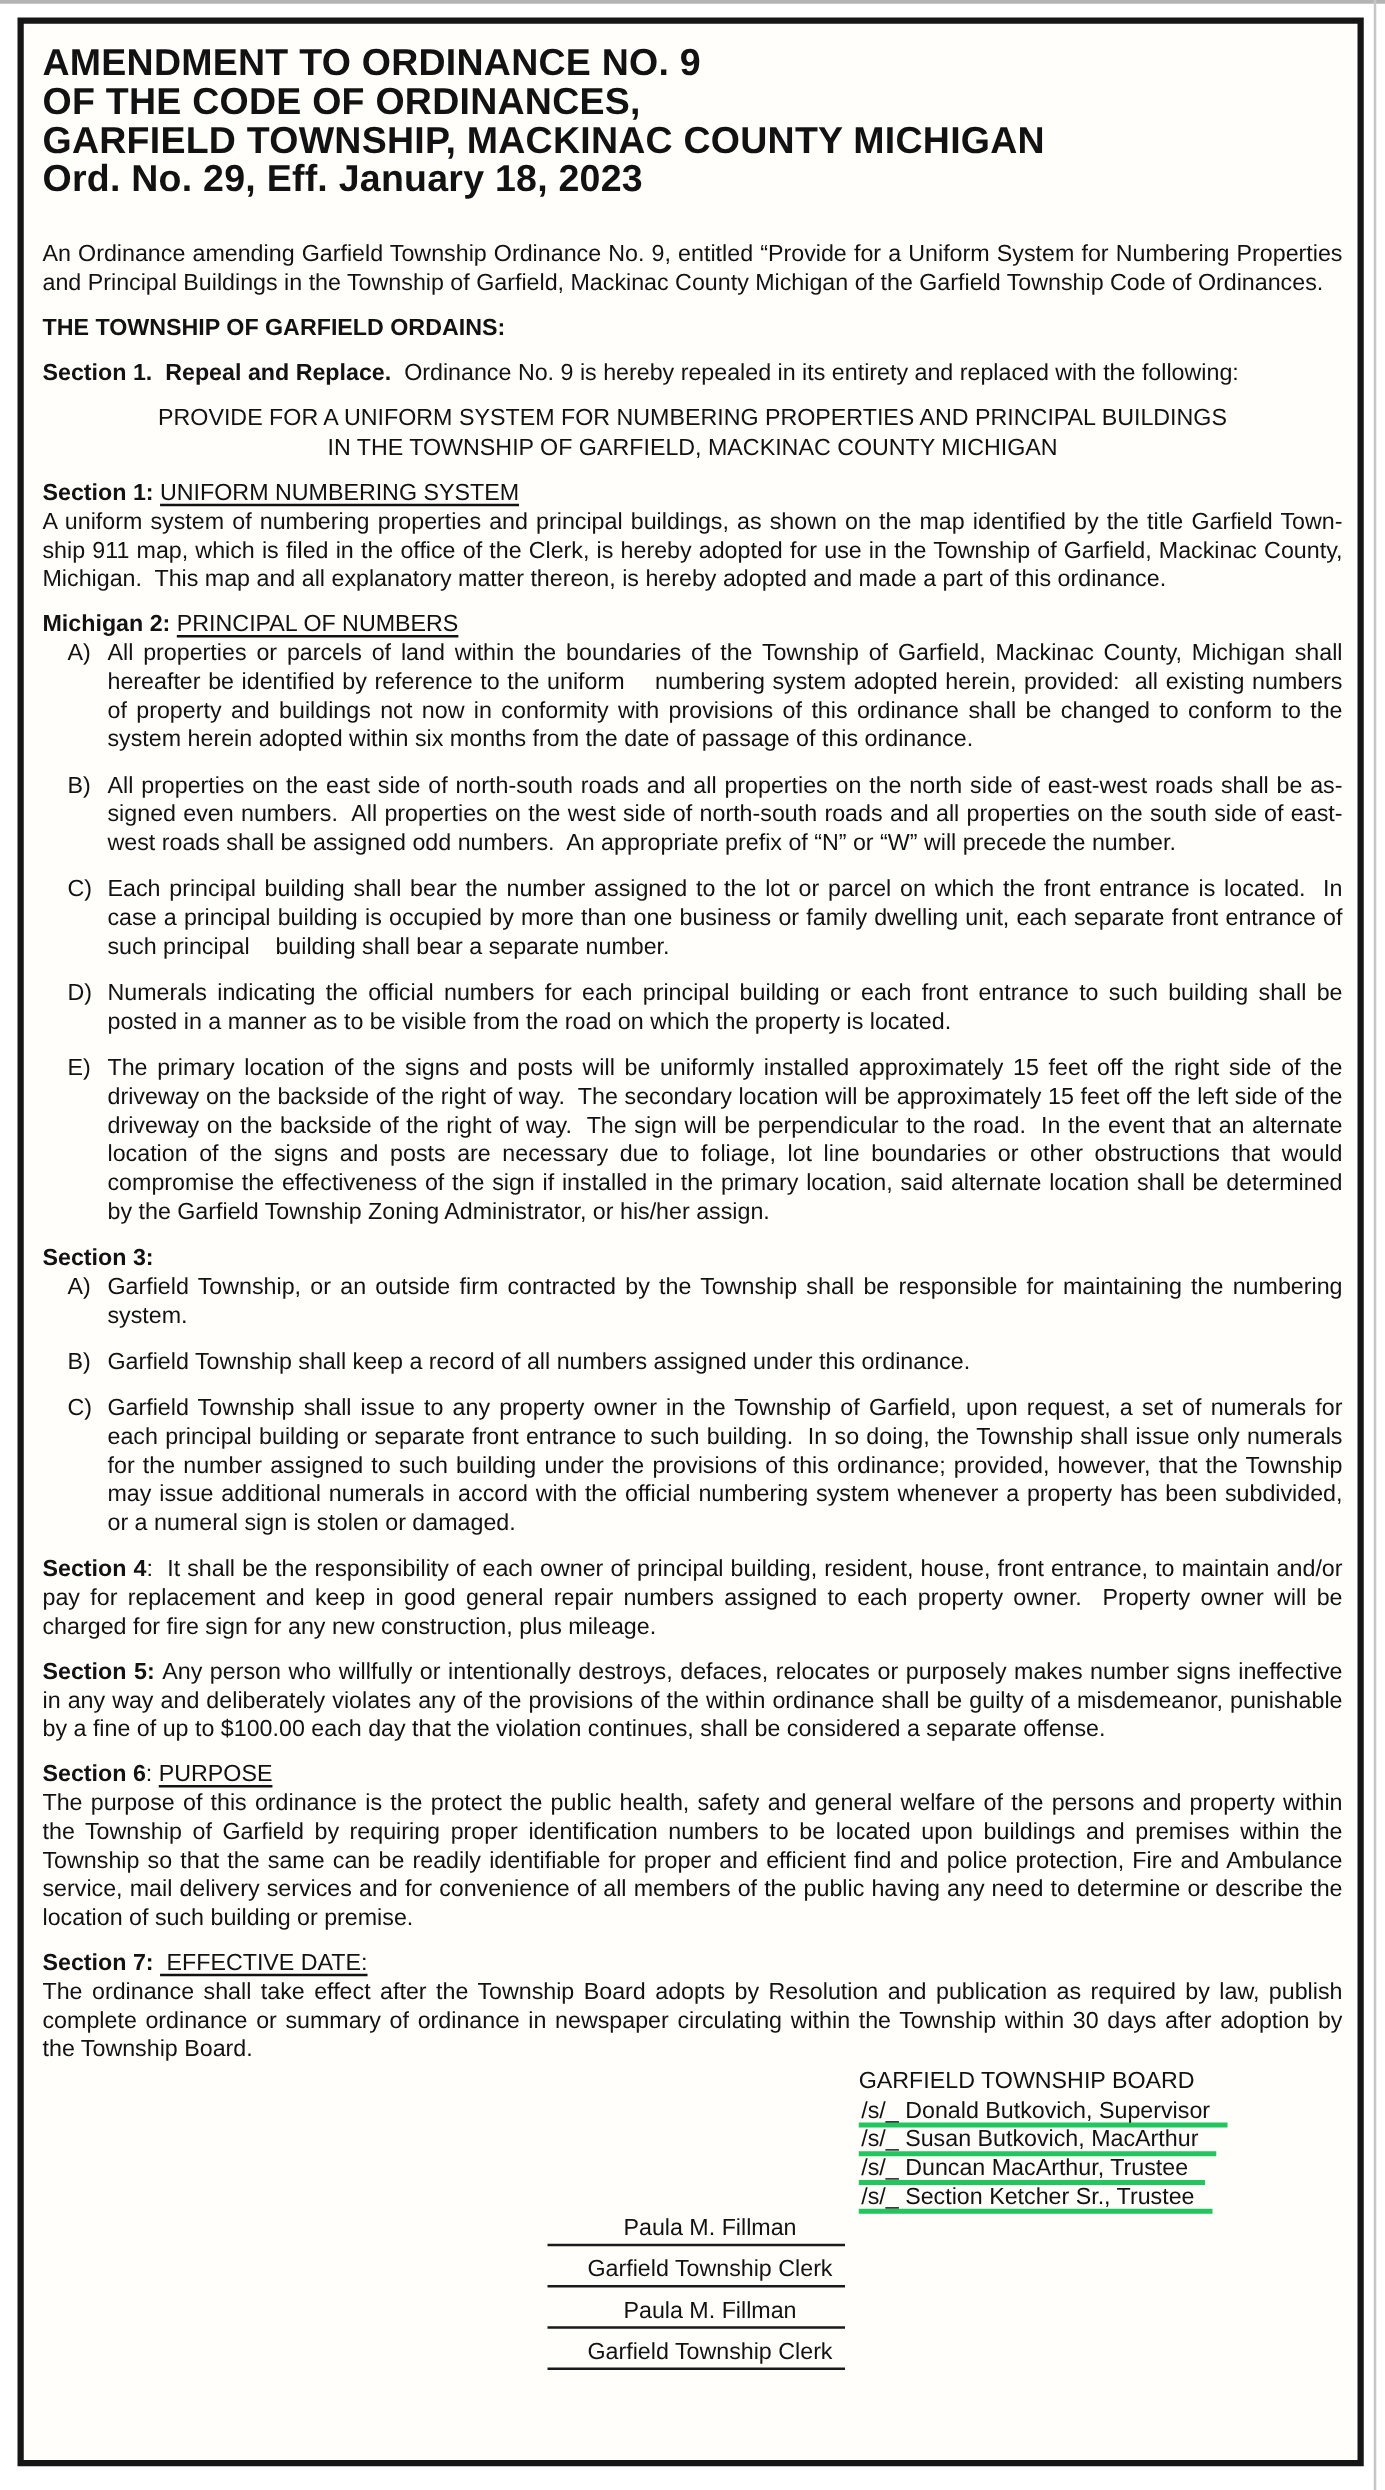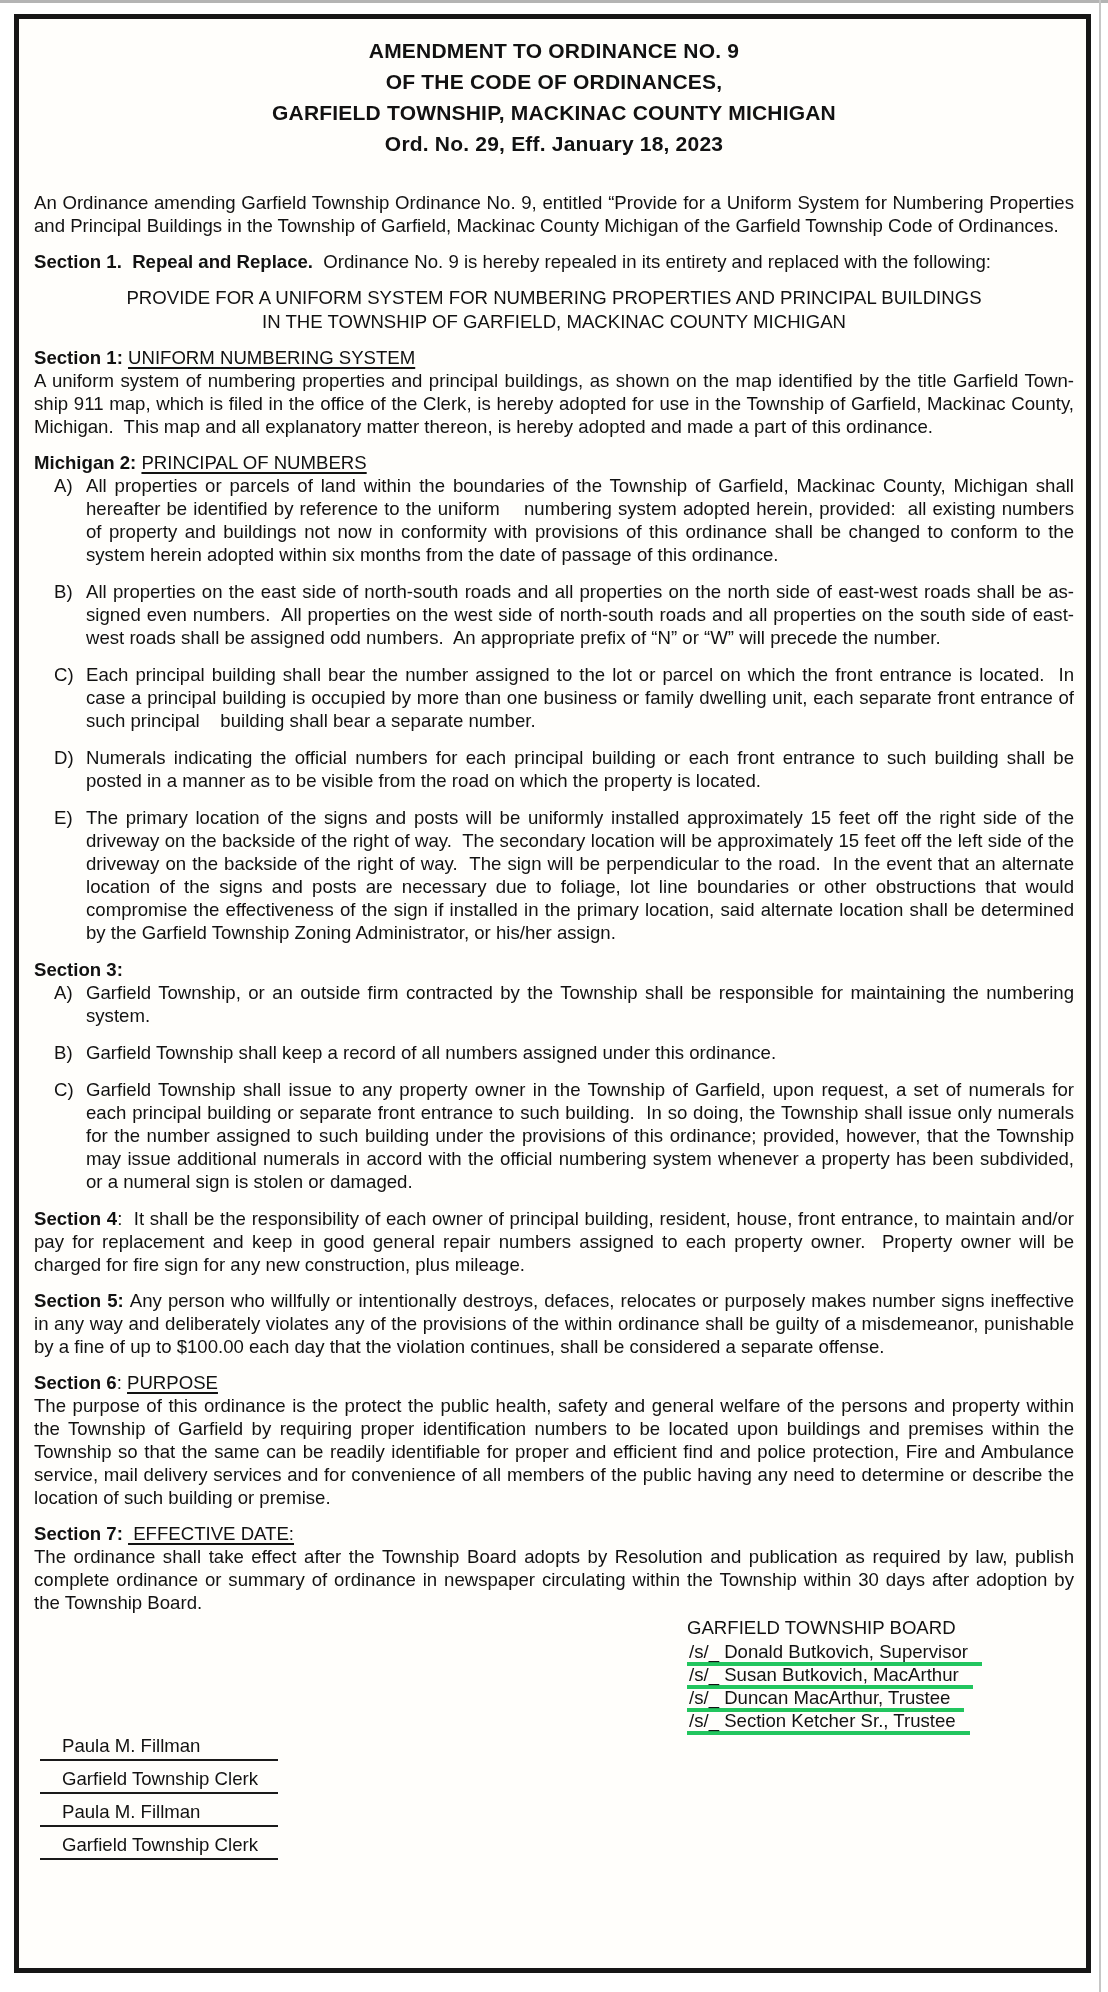--- a/index.html
+++ b/index.html
@@ -11,41 +11,41 @@
   .artifact-top { position:absolute; top:0; left:0; width:1108px; height:3px; background:#b4b4b4; }
   .artifact-right { position:absolute; top:0; left:1099px; width:2px; height:1992px; background:#c6c6c6; }
 
   .doc {
     position:absolute; left:14px; top:14px; width:1077px; height:1959px;
     box-sizing:border-box; border:5px solid #161616; background:#fffefb;
     padding:12px 12px 16px 15px; overflow:hidden;
     font-size:18.6px; line-height:23px;
   }
 
-  .title-block { text-align:center; font-weight:bold; font-size:21px; line-height:31px; margin:4px 0 32px 0; letter-spacing:0.2px; }
+  .title-block { font-weight:bold; font-size:30px; line-height:31px; margin:4px 0 32px 0; letter-spacing:0.2px; }
 
   .para { margin:0 0 13px 0; }
   .just { text-align:justify; hyphens:manual; -webkit-hyphens:manual; }
   .bold { font-weight:bold; }
   .ul { text-decoration:underline; text-decoration-thickness:1.6px; text-underline-offset:3px; }
   .head-line { margin:0; }
   .tight-top { margin-top:0; }
 
   .provide { text-align:center; font-weight:normal; line-height:24px; margin:0 0 12px 0; }
 
   .item { position:relative; padding-left:52px; margin:0 0 14px 0; }
   .item .marker { position:absolute; left:20px; top:0; }
 
   .board { margin:2px 0 2px 653px; line-height:23px; }
   .board-title { margin-bottom:1px; }
   .sig-row { height:23px; }
   .sig { display:inline-block; border-bottom:4px solid #22c55e; padding:0 14px 0 2px; line-height:20px; }
 
   .clerk { margin:1px 0 0 6px; }
-  .clerk-row { margin-bottom:6px; }
+  .clerk-row { margin-bottom:6px;text-align:center; }
   .clerk-line { display:inline-block; border-bottom:2px solid #1a1a1a; padding:0 0 2px 22px; min-width:238px; box-sizing:border-box; }
 
   .note { margin:17px 0 15px 0; }
   .last { margin-bottom:0; }
 </style>
 </head>
 <body>
 
 <div class="artifact-top"></div>
 <div class="artifact-right"></div>
@@ -54,20 +54,21 @@
 
   <div class="title-block">
     <div>AMENDMENT TO ORDINANCE NO. 9</div>
     <div>OF THE CODE OF ORDINANCES,</div>
     <div>GARFIELD TOWNSHIP, MACKINAC COUNTY MICHIGAN</div>
     <div>Ord. No. 29, Eff. January 18, 2023</div>
   </div>
 
   <p class="para just">An Ordinance amending Garfield Township Ordinance No. 9, entitled “Provide for a Uniform System for Numbering Properties and Principal Buildings in the Township of Garfield, Mackinac County Michigan of the Garfield Township Code of Ordinances.</p>
 
+  <p class="para bold">THE TOWNSHIP OF GARFIELD ORDAINS:</p>
 
   <p class="para just"><span class="bold">Section 1.&nbsp; Repeal and Replace.</span><span>&nbsp; Ordinance No. 9 is hereby repealed in its entirety and replaced with the following:</span></p>
 
   <div class="provide">
     <div>PROVIDE FOR A UNIFORM SYSTEM FOR NUMBERING PROPERTIES AND PRINCIPAL BUILDINGS</div>
     <div>IN THE TOWNSHIP OF GARFIELD, MACKINAC COUNTY MICHIGAN</div>
   </div>
 
   <p class="para head-line"><span class="bold">Section 1:</span> <span class="ul">UNIFORM NUMBERING SYSTEM</span></p>
   <p class="para just tight-top">A uniform system of numbering properties and principal buildings, as shown on the map identified by the title Garfield Town­ship 911 map, which is filed in the office of the Clerk, is hereby adopted for use in the Township of Garfield, Mackinac County, Michigan.&nbsp; This map and all explanatory matter thereon, is hereby adopted and made a part of this ordinance.</p>

